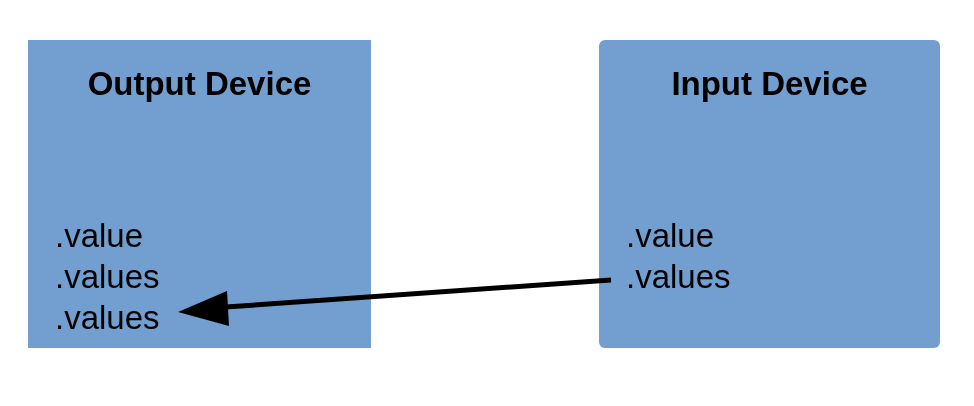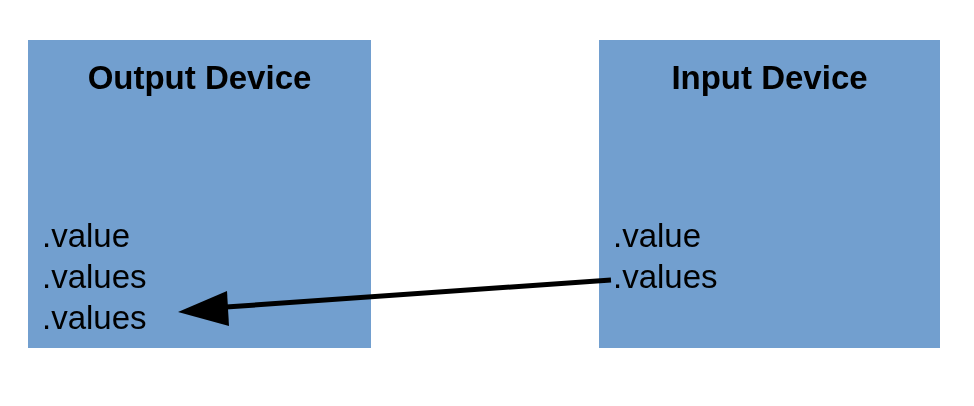--- a/index.html
+++ b/index.html
@@ -16,32 +16,32 @@
     font-family: "Liberation Sans", sans-serif;
     color: #000000;
   }
   .box {
     position: absolute;
     top: 40px;
     height: 308px;
     background: #729fcf;
   }
   .box-output { left: 28px;  width: 343px; }
-  .box-input  { left: 599px; width: 341px; }
+  .box-input  { left: 599px; width: 341px; border-radius: 6px; }
   .box-title {
-    padding-top: 18px;
+    padding-top: 24px;
     text-align: center;
     font-size: 33px;
     line-height: 40px;
     font-weight: bold;
     white-space: nowrap;
   }
   .props {
     position: absolute;
-    left: 14px;
+    left: 27px;
     top: 175px;
     font-size: 33px;
     line-height: 41px;
     white-space: nowrap;
   }
   .arrow-layer {
     position: absolute;
     left: 0;
     top: 0;
     width: 974px;

